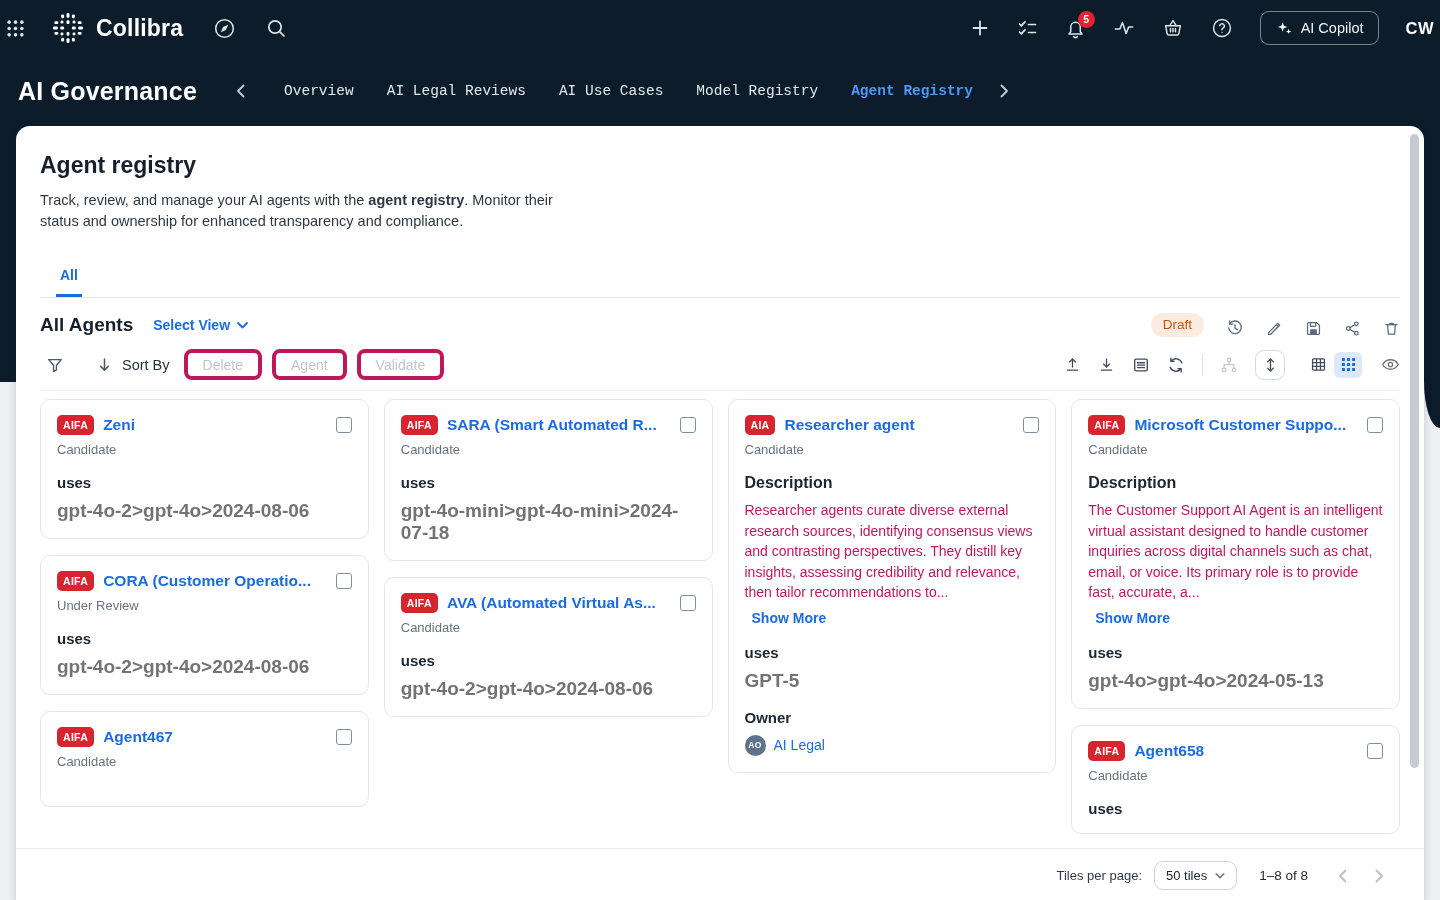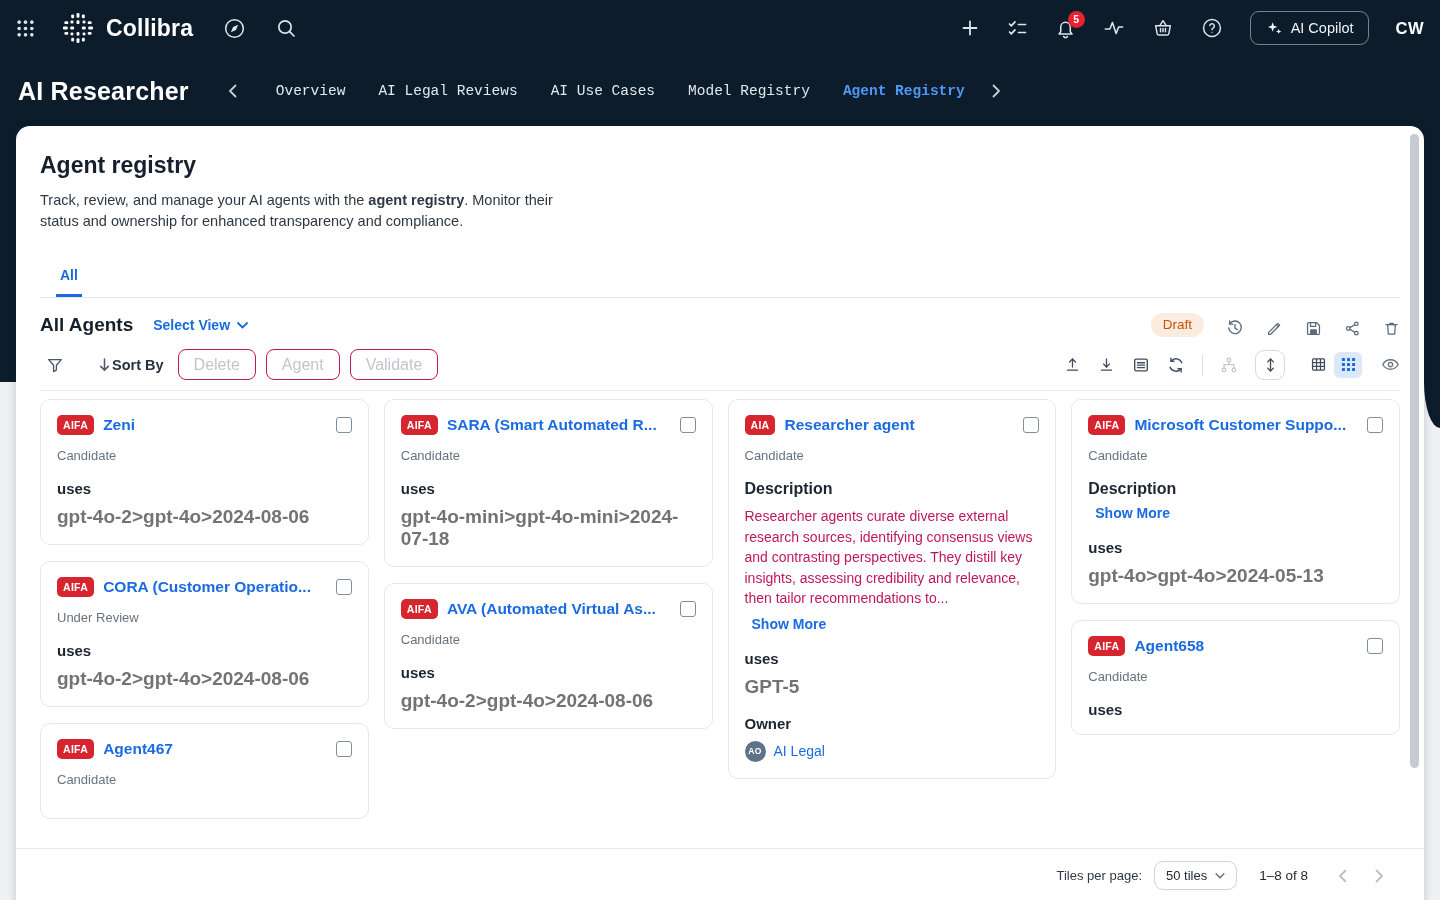--- a/index.html
+++ b/index.html
@@ -8,21 +8,21 @@
     font-family:"Liberation Sans", sans-serif;
     background:#eef0f3;
     position:relative;
     color:#1c2530;
   }
   
   .bg-dark { position:absolute; top:0; left:0; width:1440px; height:382px; background:#0d1c2b; }
   .bg-wedge { position:absolute; top:382px; right:0; width:16px; height:46px; background:#0d1c2b; border-bottom-left-radius:100% 100%; }
 
   
-  .topbar { position:relative; height:56px; display:flex; align-items:center; padding:0 16px; color:#dde4eb; }
+  .topbar { position:relative; height:56px; display:flex; align-items:center; padding:0 6px; color:#dde4eb; }
   .tb-left { display:flex; align-items:center; }
   .icon-btn { display:inline-flex; align-items:center; justify-content:center; background:none; border:none; color:#dde4eb; cursor:pointer; padding:0; }
   .brand-mark { margin-left:26px; color:#fff; }
   .brand-name { font-size:23px; font-weight:600; color:#fff; margin-left:11px; letter-spacing:.2px; }
   .tb-compass { margin-left:30px; }
   .tb-search { margin-left:30px; }
   .tb-right { margin-left:auto; display:flex; align-items:center; gap:27px; }
   .bell-wrap { position:relative; }
   .bell-badge { position:absolute; top:-7px; right:-9px; min-width:17px; height:17px; border-radius:9px; background:#e8212e; color:#fff; font-size:10.5px; font-weight:700; display:flex; align-items:center; justify-content:center; padding:0 4px; }
   .copilot-btn { display:flex; align-items:center; gap:8px; border:1px solid rgba(255,255,255,.45); border-radius:9px; background:none; color:#f2f5f8; font-size:14.5px; padding:7px 14px; cursor:pointer; font-family:inherit; }
@@ -50,45 +50,45 @@
   .listing-header { margin-top:15px; display:flex; align-items:center; }
   .listing-title { font-size:19px; font-weight:700; color:#16202c; }
   .select-view { display:flex; align-items:center; gap:7px; margin-left:20px; color:#1a6bdf; font-size:14px; font-weight:600; cursor:pointer; }
   .header-right { margin-left:auto; display:flex; align-items:flex-end; gap:22px; }
   .draft-badge { background:#fcece0; color:#c75306; font-size:13.5px; font-weight:500; padding:4px 12px 5px; border-radius:13px; }
   .hr-icon { color:#5c6b7c; display:inline-flex; cursor:pointer; }
 
   .toolbar { margin-top:12px; display:flex; align-items:center; }
   .tb-funnel { color:#49586a; margin-left:6px; cursor:pointer; display:inline-flex; }
   .tb-sortarrow { color:#49586a; margin-left:33px; cursor:pointer; display:inline-flex; }
-  .sort-label { font-size:14.5px; font-weight:700; color:#27313d; }
+  .sort-label { font-size:14.5px; font-weight:400; color:#27313d; margin-left:10px; }
   .sort-select { margin-left:13px; width:290px; height:34px; border:1px solid #d5dae0; border-radius:8px; display:flex; align-items:center; padding:0 12px; font-size:14px; color:#27313d; cursor:pointer; background:#fff; }
   .sort-select .chev { margin-left:auto; color:#6b7887; display:inline-flex; }
   .bulk-actions { display:flex; align-items:center; gap:10px; margin-left:14px; }
-  .ghost-btn { height:31px; padding:0 15px; border:1px solid #be185d; border-radius:8px; background:#fff; color:#bfc6ce; font-size:16px; font-family:inherit; }
+  .ghost-btn { height:31px; padding:0 15px; border:4px solid #be185d; border-radius:8px; background:#fff; color:#bfc6ce; font-size:14px; font-family:inherit; }
   .toolbar-right { margin-left:auto; display:flex; align-items:center; gap:17px; }
   .tr-icon { color:#3f4c5d; display:inline-flex; cursor:pointer; }
   .tr-icon.disabled { color:#c3cad2; }
   .v-divider { width:1px; height:22px; background:#dde2e7; }
   .sq-btn { width:30px; height:30px; border:1px solid #d5dae0; border-radius:9px; display:inline-flex; align-items:center; justify-content:center; color:#3f4c5d; background:#fff; cursor:pointer; }
   .view-toggle { display:flex; align-items:center; border-radius:8px; padding:2px; gap:2px; }
   .vt-seg { width:28px; height:26px; display:inline-flex; align-items:center; justify-content:center; border-radius:6px; color:#3f4c5d; cursor:pointer; }
   .vt-seg.active { background:#dce8fb; color:#1a6bdf; }
 
   .toolbar-divider { margin-top:10px; border-top:1px solid #e9ecef; }
 
   
   .cards-area { margin-top:8px; height:443px; overflow:hidden; display:flex; gap:15px; }
   .masonry-col { width:329px; display:flex; flex-direction:column; gap:16px; }
   .card { border:1px solid #e4e7ec; border-radius:10px; background:#fff; padding:15px 16px 16px; min-height:96px; }
   .card-head { display:flex; align-items:center; }
   .badge { background:#d7252f; color:#fff; font-size:10.5px; font-weight:700; letter-spacing:.3px; padding:4px 6px; border-radius:5px; flex:none; }
   .card-title { flex:1; margin-left:9px; font-size:15.5px; font-weight:600; color:#1a6bdf; white-space:nowrap; overflow:hidden; text-overflow:ellipsis; cursor:pointer; text-decoration:none; }
   .checkbox { flex:none; width:16px; height:16px; border:1.5px solid #7f90a0; border-radius:3px; margin-left:10px; cursor:pointer; }
-  .card-status { margin-top:13px; font-size:13px; color:#68737f; }
+  .card-status { margin-top:7px; font-size:13px; color:#68737f; }
   .sec-label { margin-top:17px; font-size:15px; font-weight:700; color:#1c2530; }
   .desc-label { font-size:16px; font-weight:600; }
   .desc-text { margin-top:8px; font-size:14px; line-height:20.5px; color:#be185d; }
   .show-more { display:inline-block; margin-top:7px; margin-left:7px; font-size:14px; font-weight:600; color:#1a6bdf; cursor:pointer; }
   .uses-link { display:inline-block; margin-top:9px; font-size:19px; color:#737373; cursor:pointer; text-decoration:none;font-weight:bold; }
   .owner-row { margin-top:9px; display:flex; align-items:center; gap:8px; }
   .avatar { width:21px; height:21px; border-radius:50%; background:#5d7389; color:#fff; font-size:8.5px; font-weight:700; display:flex; align-items:center; justify-content:center; letter-spacing:.3px; }
   .owner-link { font-size:14px; color:#1a6bdf; cursor:pointer; text-decoration:none; }
 
   
@@ -214,21 +214,21 @@
           <path d="M15.2 10.8l.8 2.2 2.2.8-2.2.8-.8 2.2-.8-2.2-2.2-.8 2.2-.8z"></path>
         </svg>
       </span>
       <span>AI Copilot</span>
     </button>
     <span class="user-initials">CW</span>
   </div>
 </div>
 
 <div class="subnav">
-  <span class="subnav-title">AI Researcher</span>
+  <span class="subnav-title">AI Governance</span>
   <span class="nav-chevron">
     <svg width="14" height="16" viewBox="0 0 14 16" fill="none" stroke="currentColor" stroke-width="1.8" stroke-linecap="round" stroke-linejoin="round">
         <path d="M9.5 2.5L4 8l5.5 5.5"></path>
       </svg>
   </span>
   <div class="nav-tabs">
       <span class="nav-tab">Overview</span>
       <span class="nav-tab">AI Legal Reviews</span>
       <span class="nav-tab">AI Use Cases</span>
       <span class="nav-tab">Model Registry</span>
@@ -493,20 +493,21 @@
       <div class="masonry-col">
           <div class="card">
     <div class="card-head">
       <span class="badge">AIFA</span>
       <a class="card-title">Microsoft Customer Suppo...</a>
       <span class="checkbox"></span>
     </div>
     <div class="card-status">Candidate</div>
     <div class="desc-block">
       <div class="sec-label desc-label">Description</div>
+      <div class="desc-text">The Customer Support AI Agent is an intelligent virtual assistant designed to handle customer inquiries across digital channels such as chat, email, or voice. Its primary role is to provide fast, accurate, a...</div>
       <span class="show-more">Show More</span>
     </div>
     <div class="uses-block">
       <div class="sec-label">uses</div>
       <a class="uses-link">gpt-4o&gt;gpt-4o&gt;2024-05-13</a>
     </div>
 
   </div>
           <div class="card">
     <div class="card-head">

